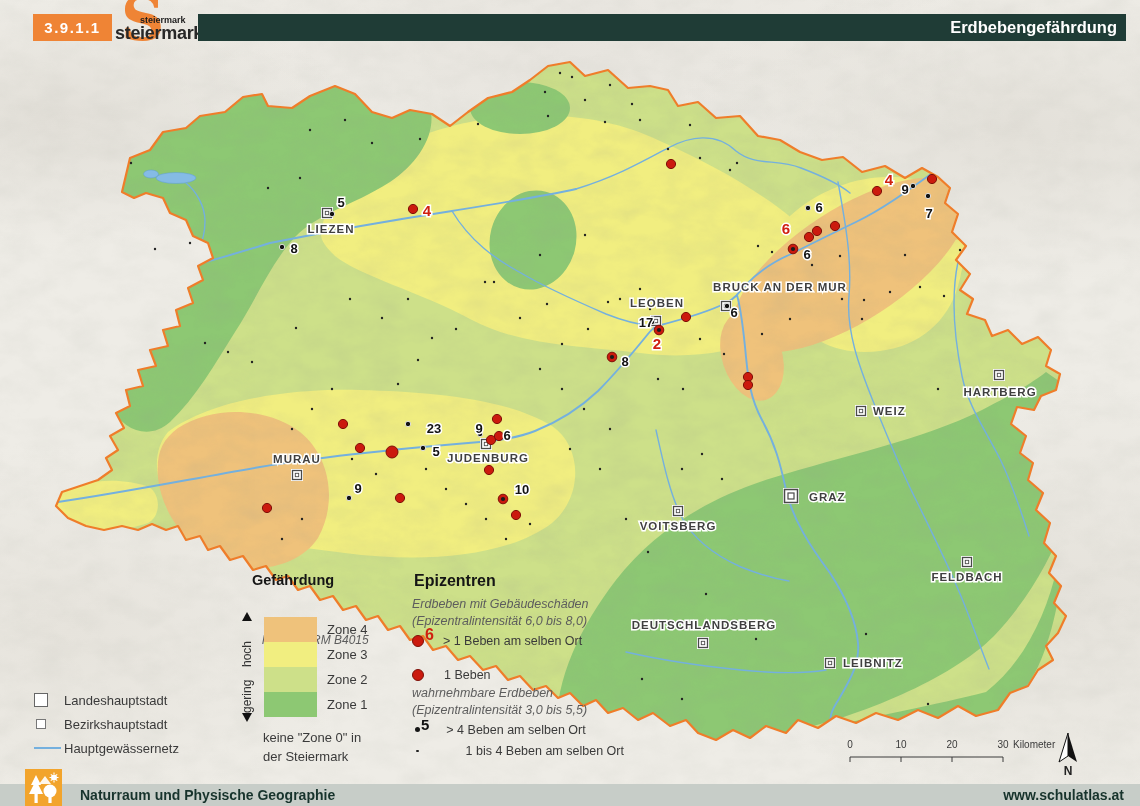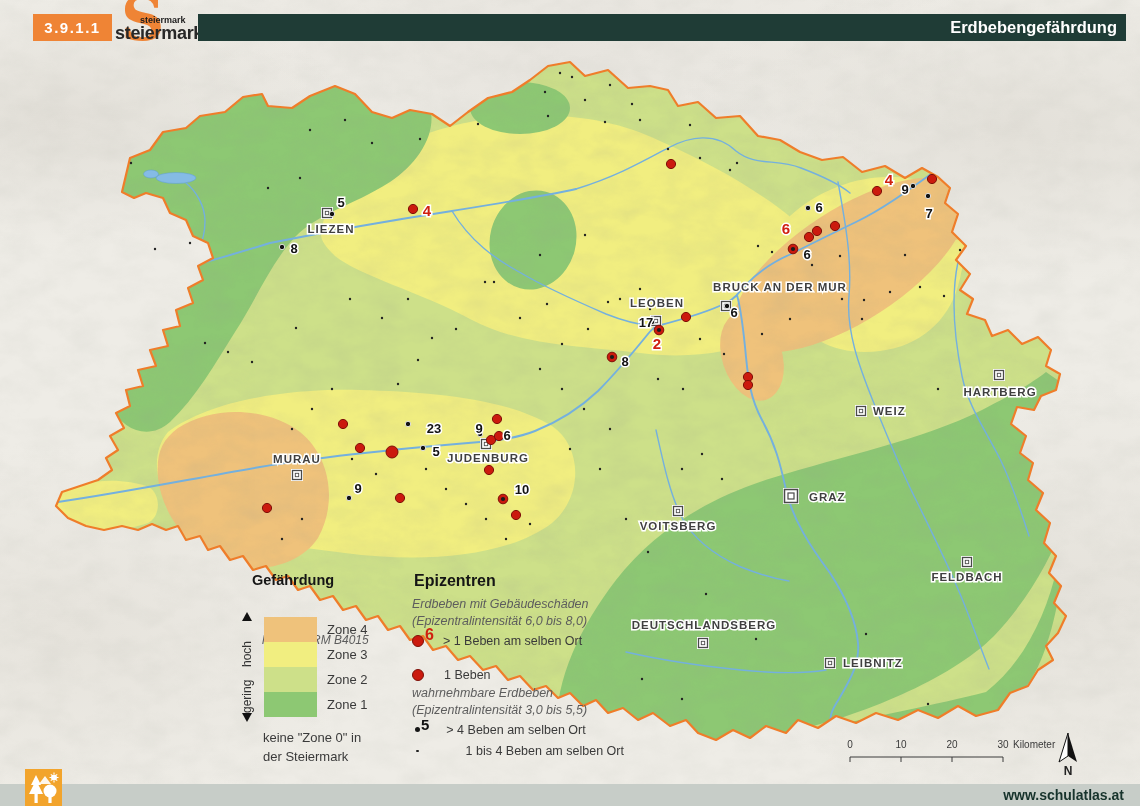--- a/index.html
+++ b/index.html
@@ -409,20 +409,40 @@
           <rect width="53" height="25" fill="#8dc873"></rect>
         </svg>
       <span class="zlabel">Zone 1</span>
     </div>
   </div>
   <div id="haz-note">
     <div>keine "Zone 0" in</div>
     <div>der Steiermark</div>
   </div>
 
+  <div id="sym-legend">
+    <div class="sym-row">
+      <span class="sym-ic">
+          <span class="ic-land"></span>
+        </span>
+      <span class="lg-text">Landeshauptstadt</span>
+    </div>
+    <div class="sym-row">
+      <span class="sym-ic">
+          <span class="ic-bez"></span>
+        </span>
+      <span class="lg-text">Bezirkshauptstadt</span>
+    </div>
+    <div class="sym-row">
+      <span class="sym-ic">
+          <span class="ic-river"></span>
+        </span>
+      <span class="lg-text">Hauptgewässernetz</span>
+    </div>
+  </div>
 
   <div id="ep-legend">
     <div class="ep-title">Epizentren</div>
     <div class="ep-it1">Erdbeben mit Gebäudeschäden</div>
     <div class="ep-it2">(Epizentralintensität 6,0 bis 8,0)</div>
     <div class="ep-row" style="top:62px;">
       <span class="dot-red"></span>
       <span class="cnt-red">6</span>
       <span class="ep-lbl" style="margin-left:10px;">&gt; 1 Beben am selben Ort</span>
     </div>
@@ -448,14 +468,15 @@
     <svg width="37" height="37" viewBox="0 0 37 37">
       <path d="M14 15 L20 7 L26 15 Z" fill="#fff" opacity="0.9"></path>
       <circle cx="29" cy="8.5" r="3" fill="#fff"></circle>
       <path d="M29 3.5 V5 M29 12 V13.5 M24.5 8.5 H26 M32 8.5 H33.5 M25.8 5.3 L26.9 6.4 M31.1 10.6 L32.2 11.7 M25.8 11.7 L26.9 10.6 M31.1 6.4 L32.2 5.3" stroke="#fff" stroke-width="1.1"></path>
       <path d="M11 6 L16 16 L13.5 16 L18 25 L4 25 L8.5 16 L6 16 Z" fill="#fff"></path>
       <rect x="9.5" y="25" width="3.2" height="9" fill="#fff"></rect>
       <circle cx="25" cy="22" r="6.5" fill="#fff"></circle>
       <rect x="23.4" y="27" width="3.2" height="7" fill="#fff"></rect>
     </svg>
   </div>
+  <div class="foot-left">Naturraum und Physische Geographie</div>
   <div class="foot-right">www.schulatlas.at</div>
 </div>
 
 </body></html>

